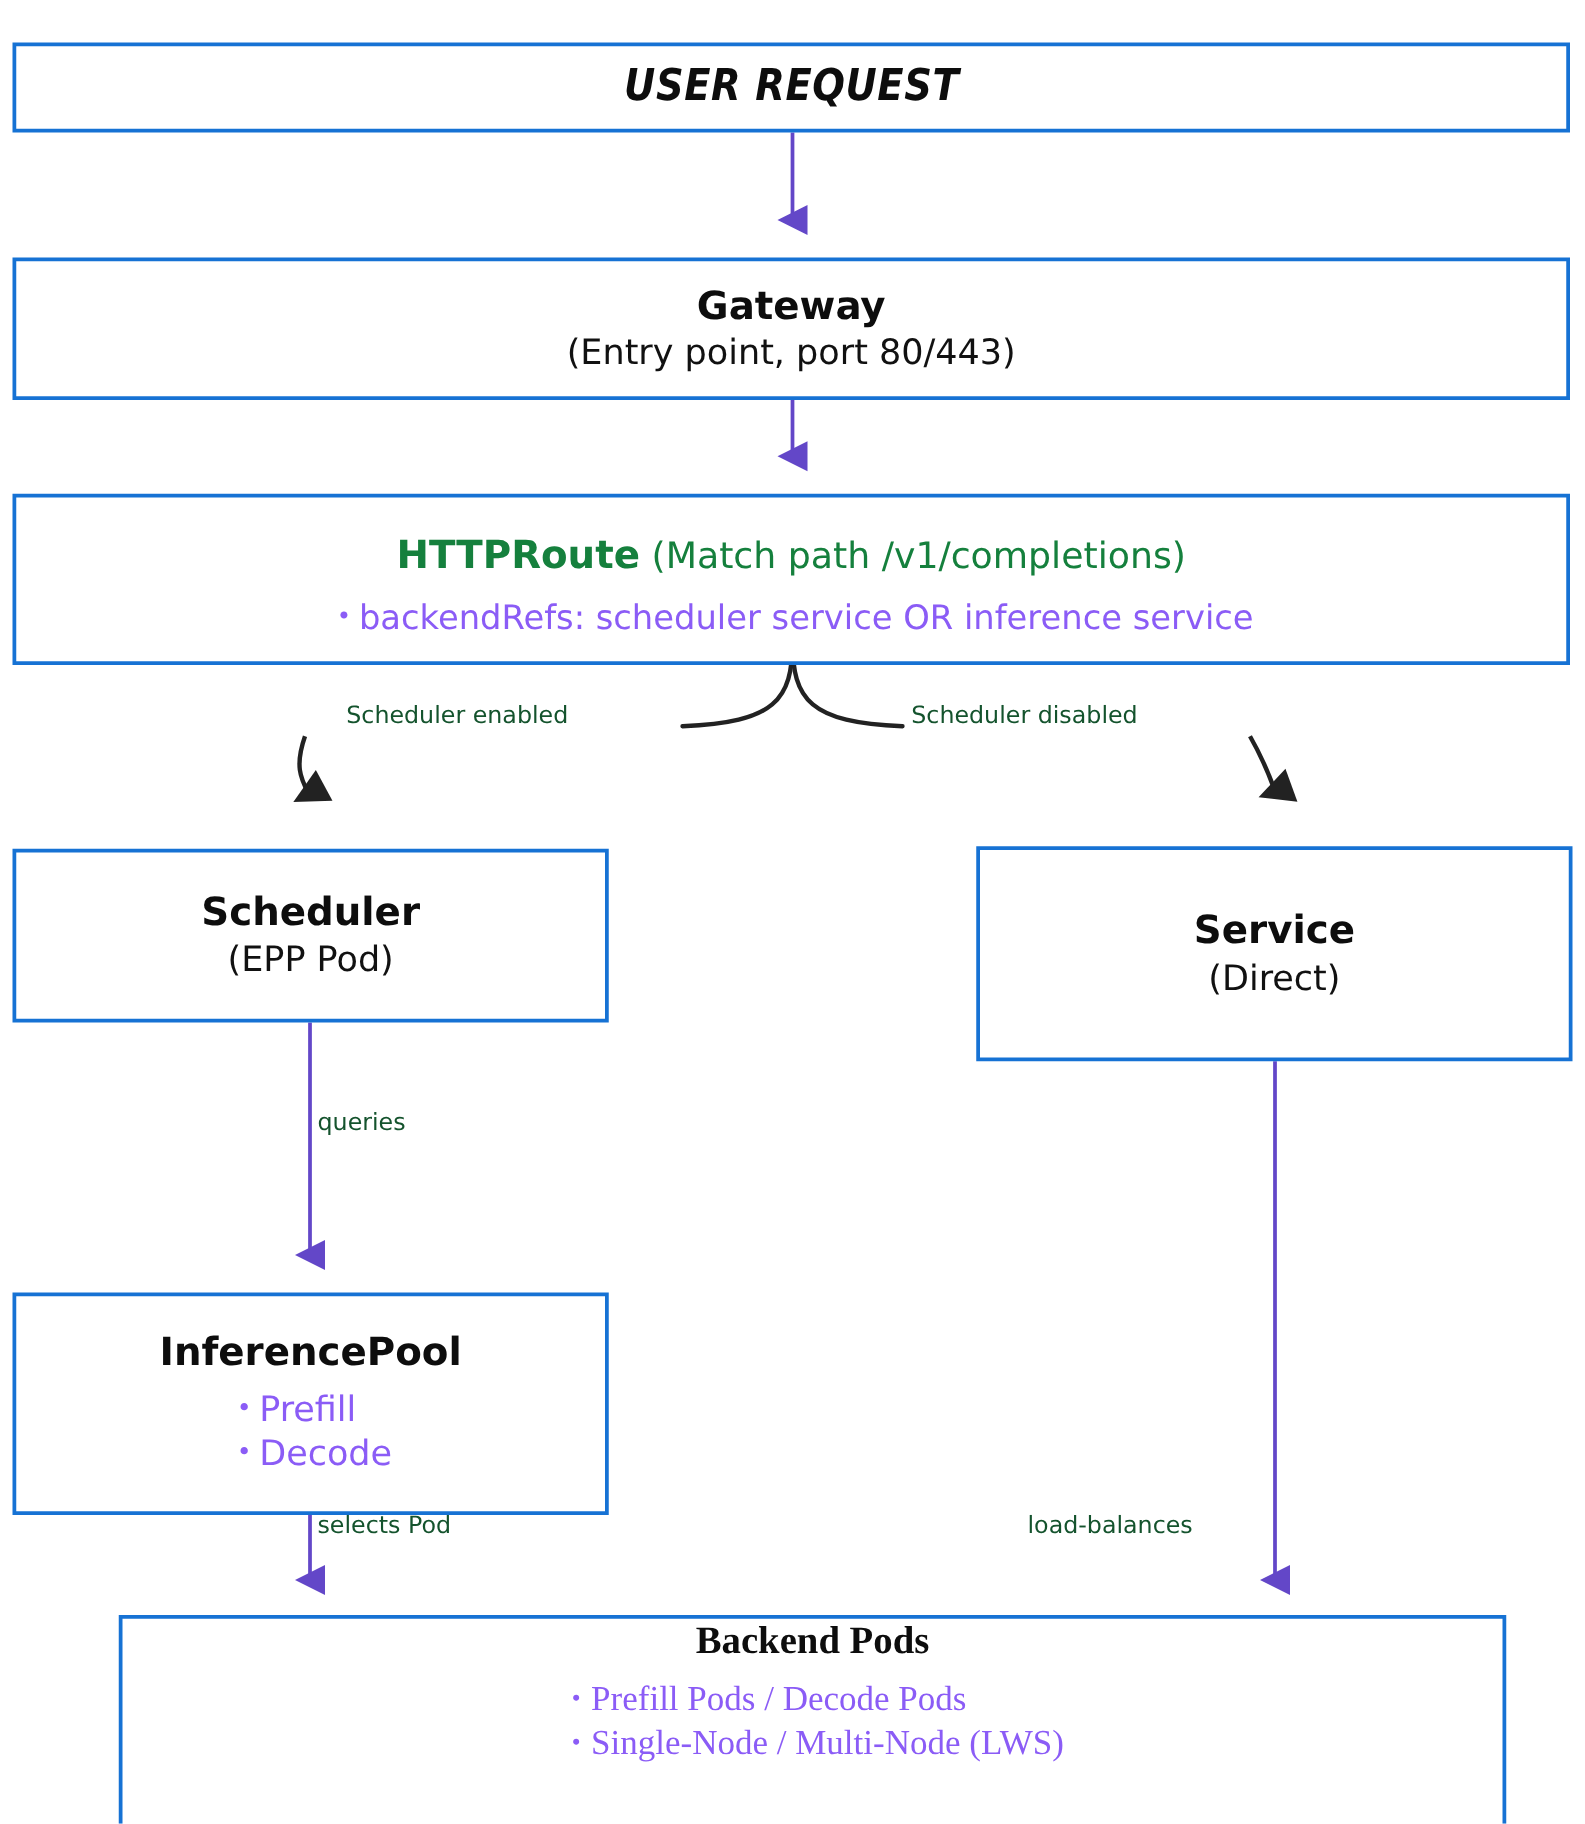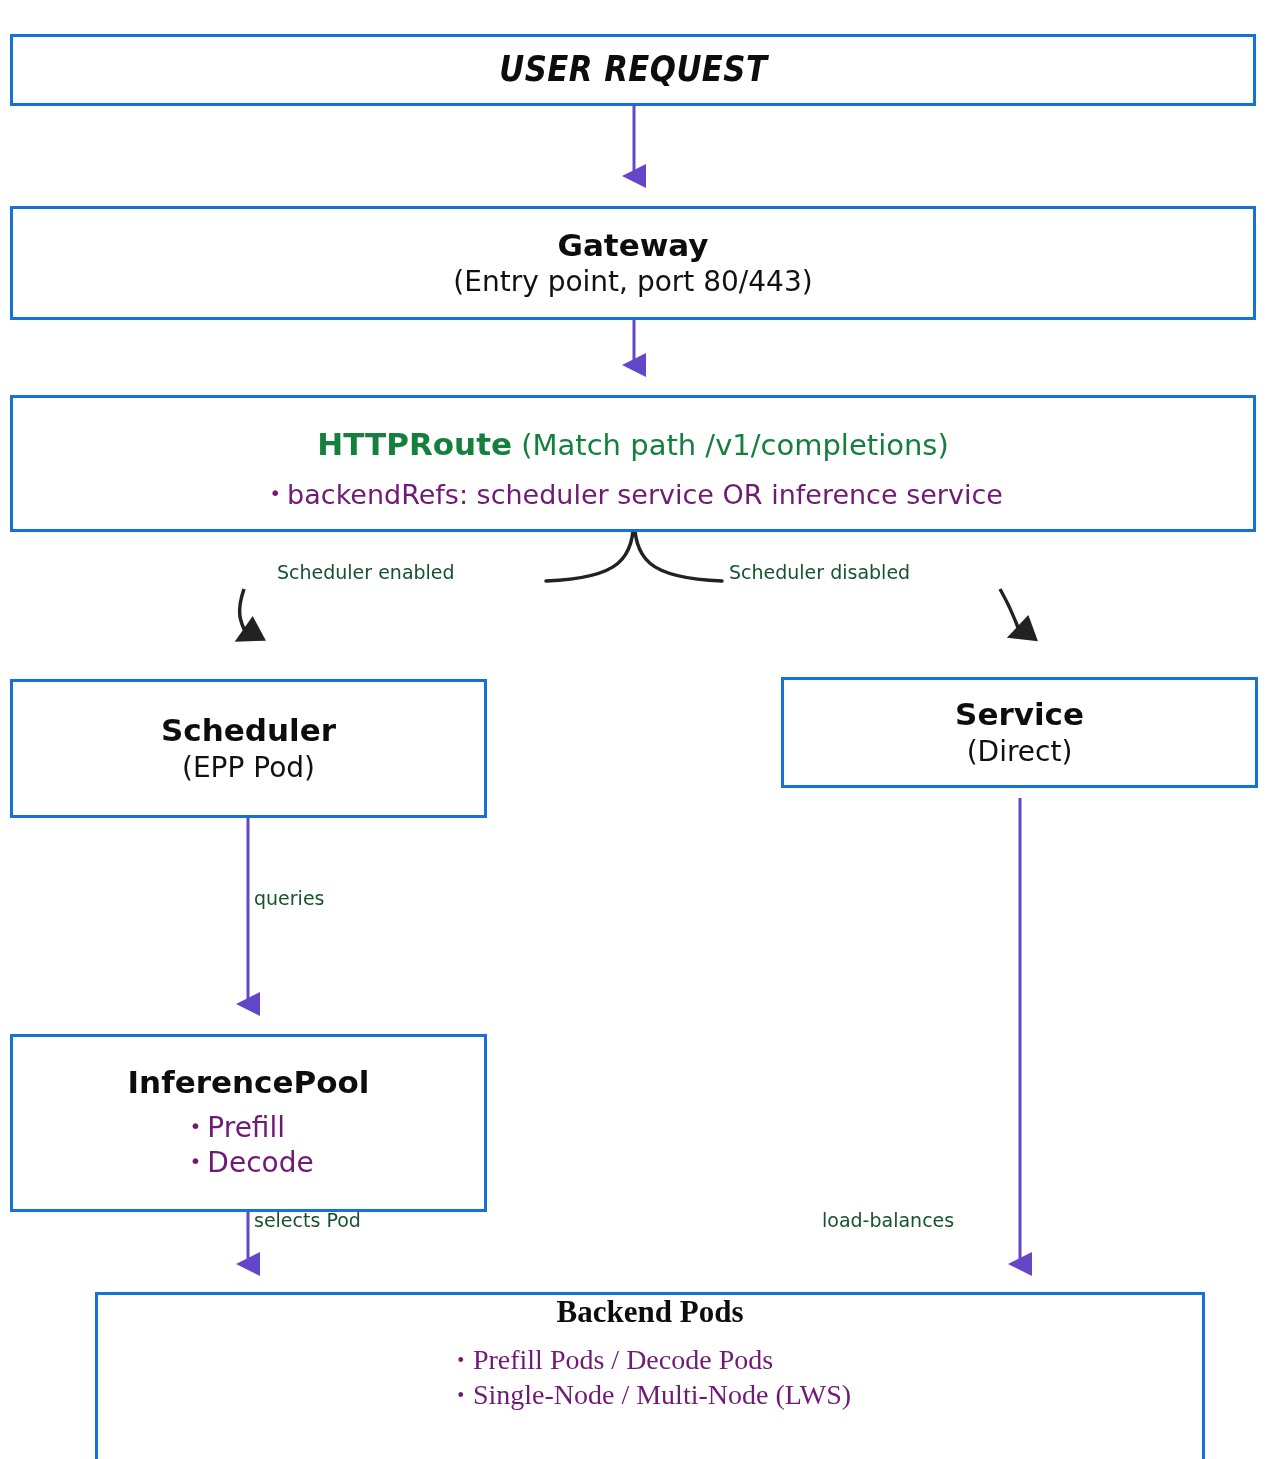--- a/index.html
+++ b/index.html
@@ -36,21 +36,21 @@
     color: #111111;
     line-height: 1.15;
   }
   .bullets {
     list-style: none;
     margin: 0;
     padding: 0;
     text-align: left;
   }
   .bullets li {
-    color: #701a75;
+    color: #8b5cf6;
     line-height: 1.25;
     white-space: nowrap;
   }
   .bullets li::before {
     content: "\2022";
     display: inline-block;
     width: 24px;
     text-align: center;
     font-size: 0.72em;
     vertical-align: middle;
@@ -87,21 +87,21 @@
   #node-httproute .bullets { margin-top: 16px; }
   #node-httproute .bullets li { font-size: 27px; }
 
   #node-scheduler {
     left: 10px; top: 659px; width: 477px; height: 139px;
   }
   #node-scheduler .node-title { font-size: 31px; }
   #node-scheduler .node-sub { font-size: 28px; margin-top: 5px; }
 
   #node-service {
-    left: 781px; top: 657px; width: 477px; height: 111px;
+    left: 781px; top: 657px; width: 477px; height: 172px;
   }
   #node-service .node-title { font-size: 31px; }
   #node-service .node-sub { font-size: 28px; margin-top: 5px; }
 
   #node-inferencepool {
     left: 10px; top: 1014px; width: 477px; height: 178px;
     justify-content: flex-start;
     padding-top: 28px;
   }
   #node-inferencepool .node-title { font-size: 31px; }

